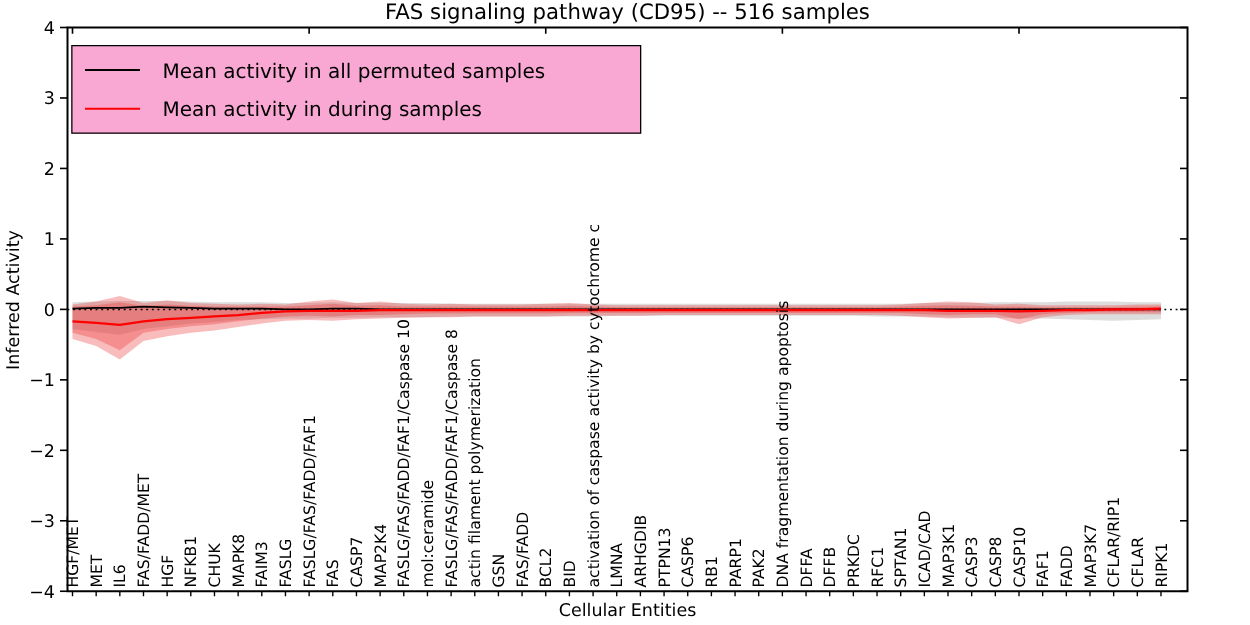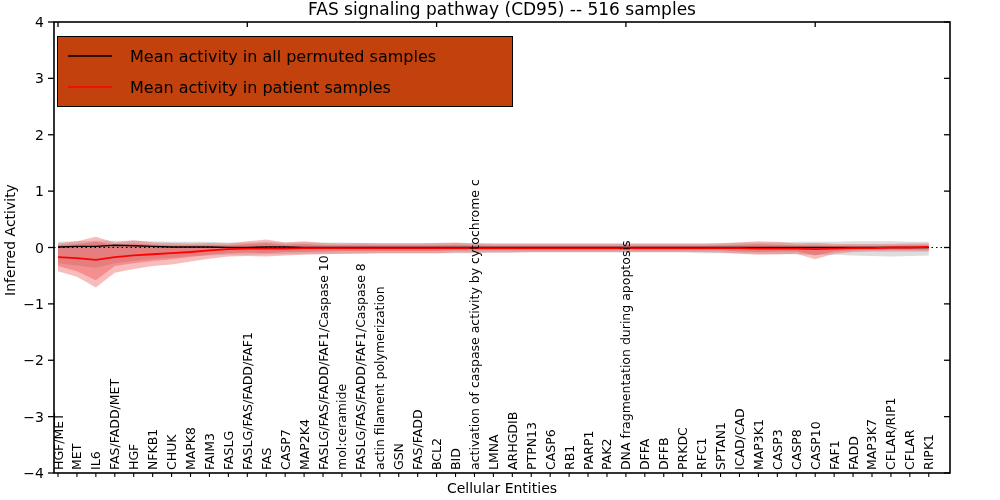--- a/index.html
+++ b/index.html
@@ -1,21 +1,21 @@
 <!DOCTYPE html>
 <html><head>
 <meta charset="utf-8">
 <style>
   html,body{margin:0;padding:0;background:#ffffff;}
   body{width:1000px;height:500px;position:relative;font-family:"DejaVu Sans",sans-serif;overflow:hidden;}
   .figure{position:absolute;inset:0;background:#ffffff;}
   svg text{fill:#000000;}
   .legend{
     position:absolute;left:57px;top:36px;width:434px;
-    background:#c2410c;border:1.6px solid #000000;
+    background:#f9a8d4;border:1.6px solid #000000;
     padding:7px 10px 7px 10px;display:flex;flex-direction:column;gap:7px;
   }
   .legend-row{display:flex;align-items:center;gap:18px;height:24px;}
   .legend-swatch{flex:0 0 44px;height:4px;}
   .legend-label{font-size:16px;color:#000;white-space:nowrap;}
 </style>
 </head>
 <body>
 
 <div class="figure">
@@ -170,16 +170,16 @@
     <div class="legend-row">
       <svg class="legend-swatch" width="44" height="4">
         <line x1="0" y1="2" x2="44" y2="2" stroke-width="1.6" stroke="#000000"></line>
       </svg>
       <span class="legend-label">Mean activity in all permuted samples</span>
     </div>
     <div class="legend-row">
       <svg class="legend-swatch" width="44" height="4">
         <line x1="0" y1="2" x2="44" y2="2" stroke-width="1.6" stroke="#ff0000"></line>
       </svg>
-      <span class="legend-label">Mean activity in patient samples</span>
+      <span class="legend-label">Mean activity in during samples</span>
     </div>
   </div>
 </div>
 
 </body></html>

